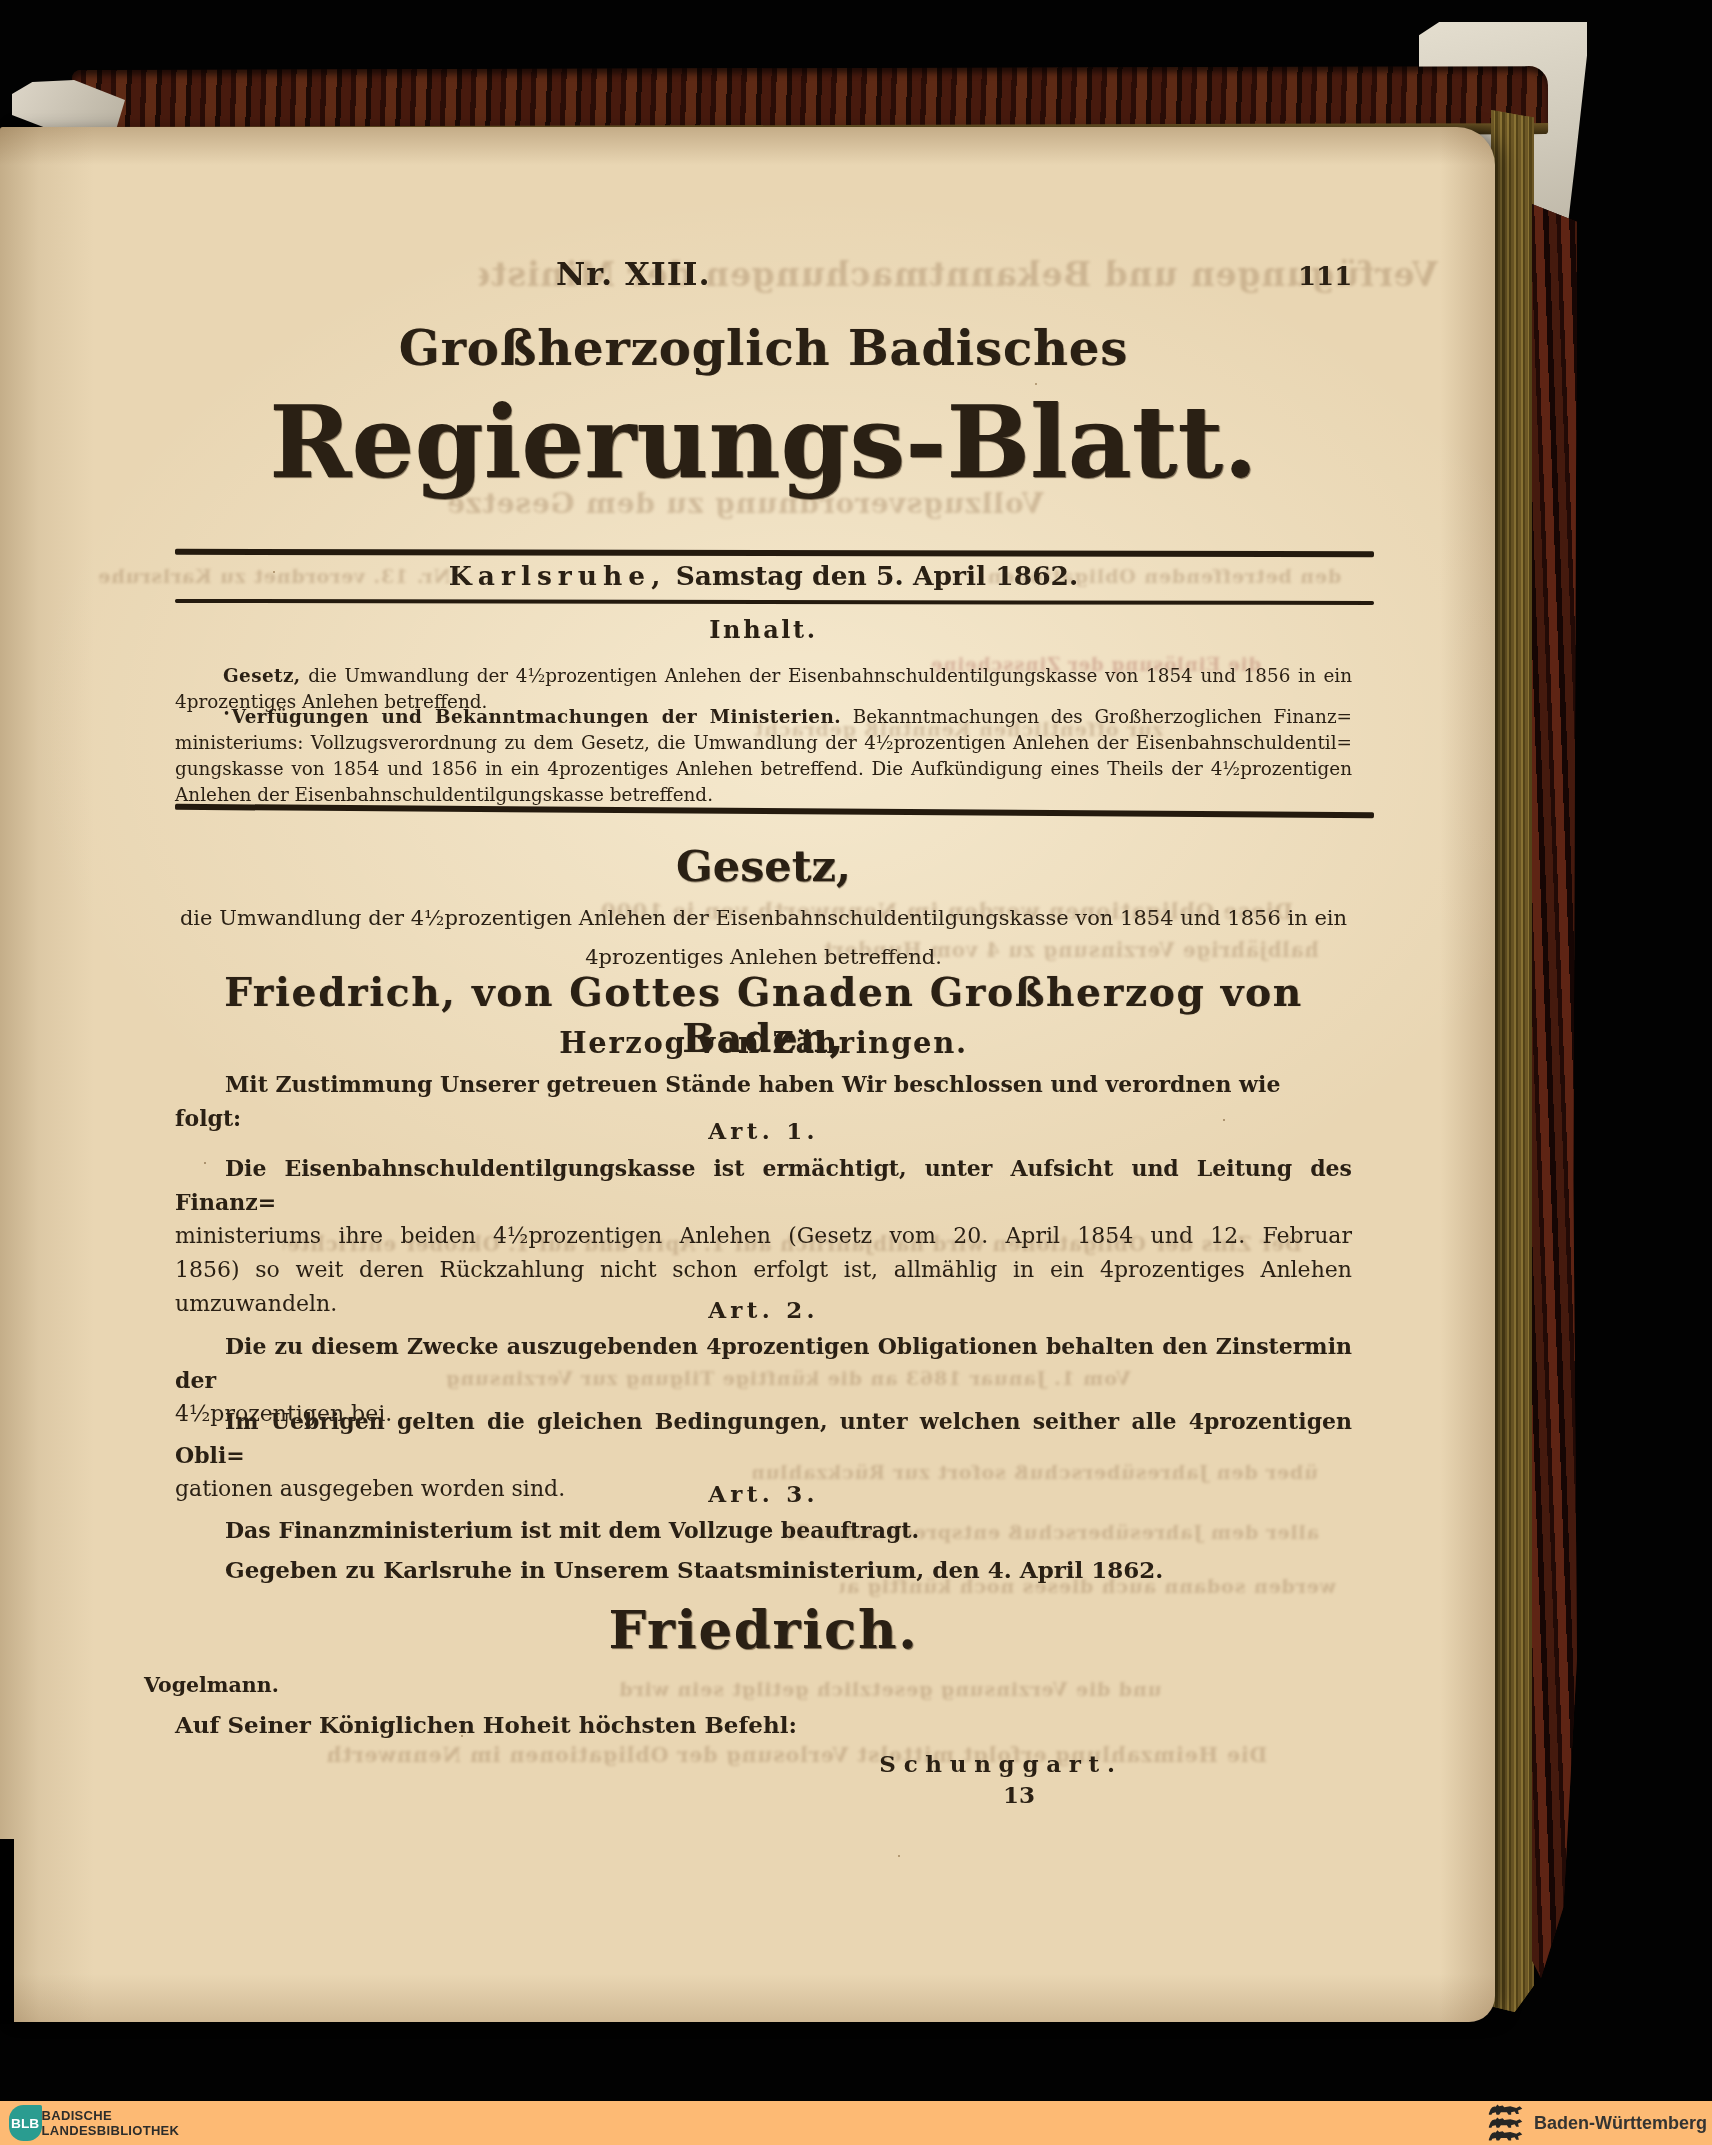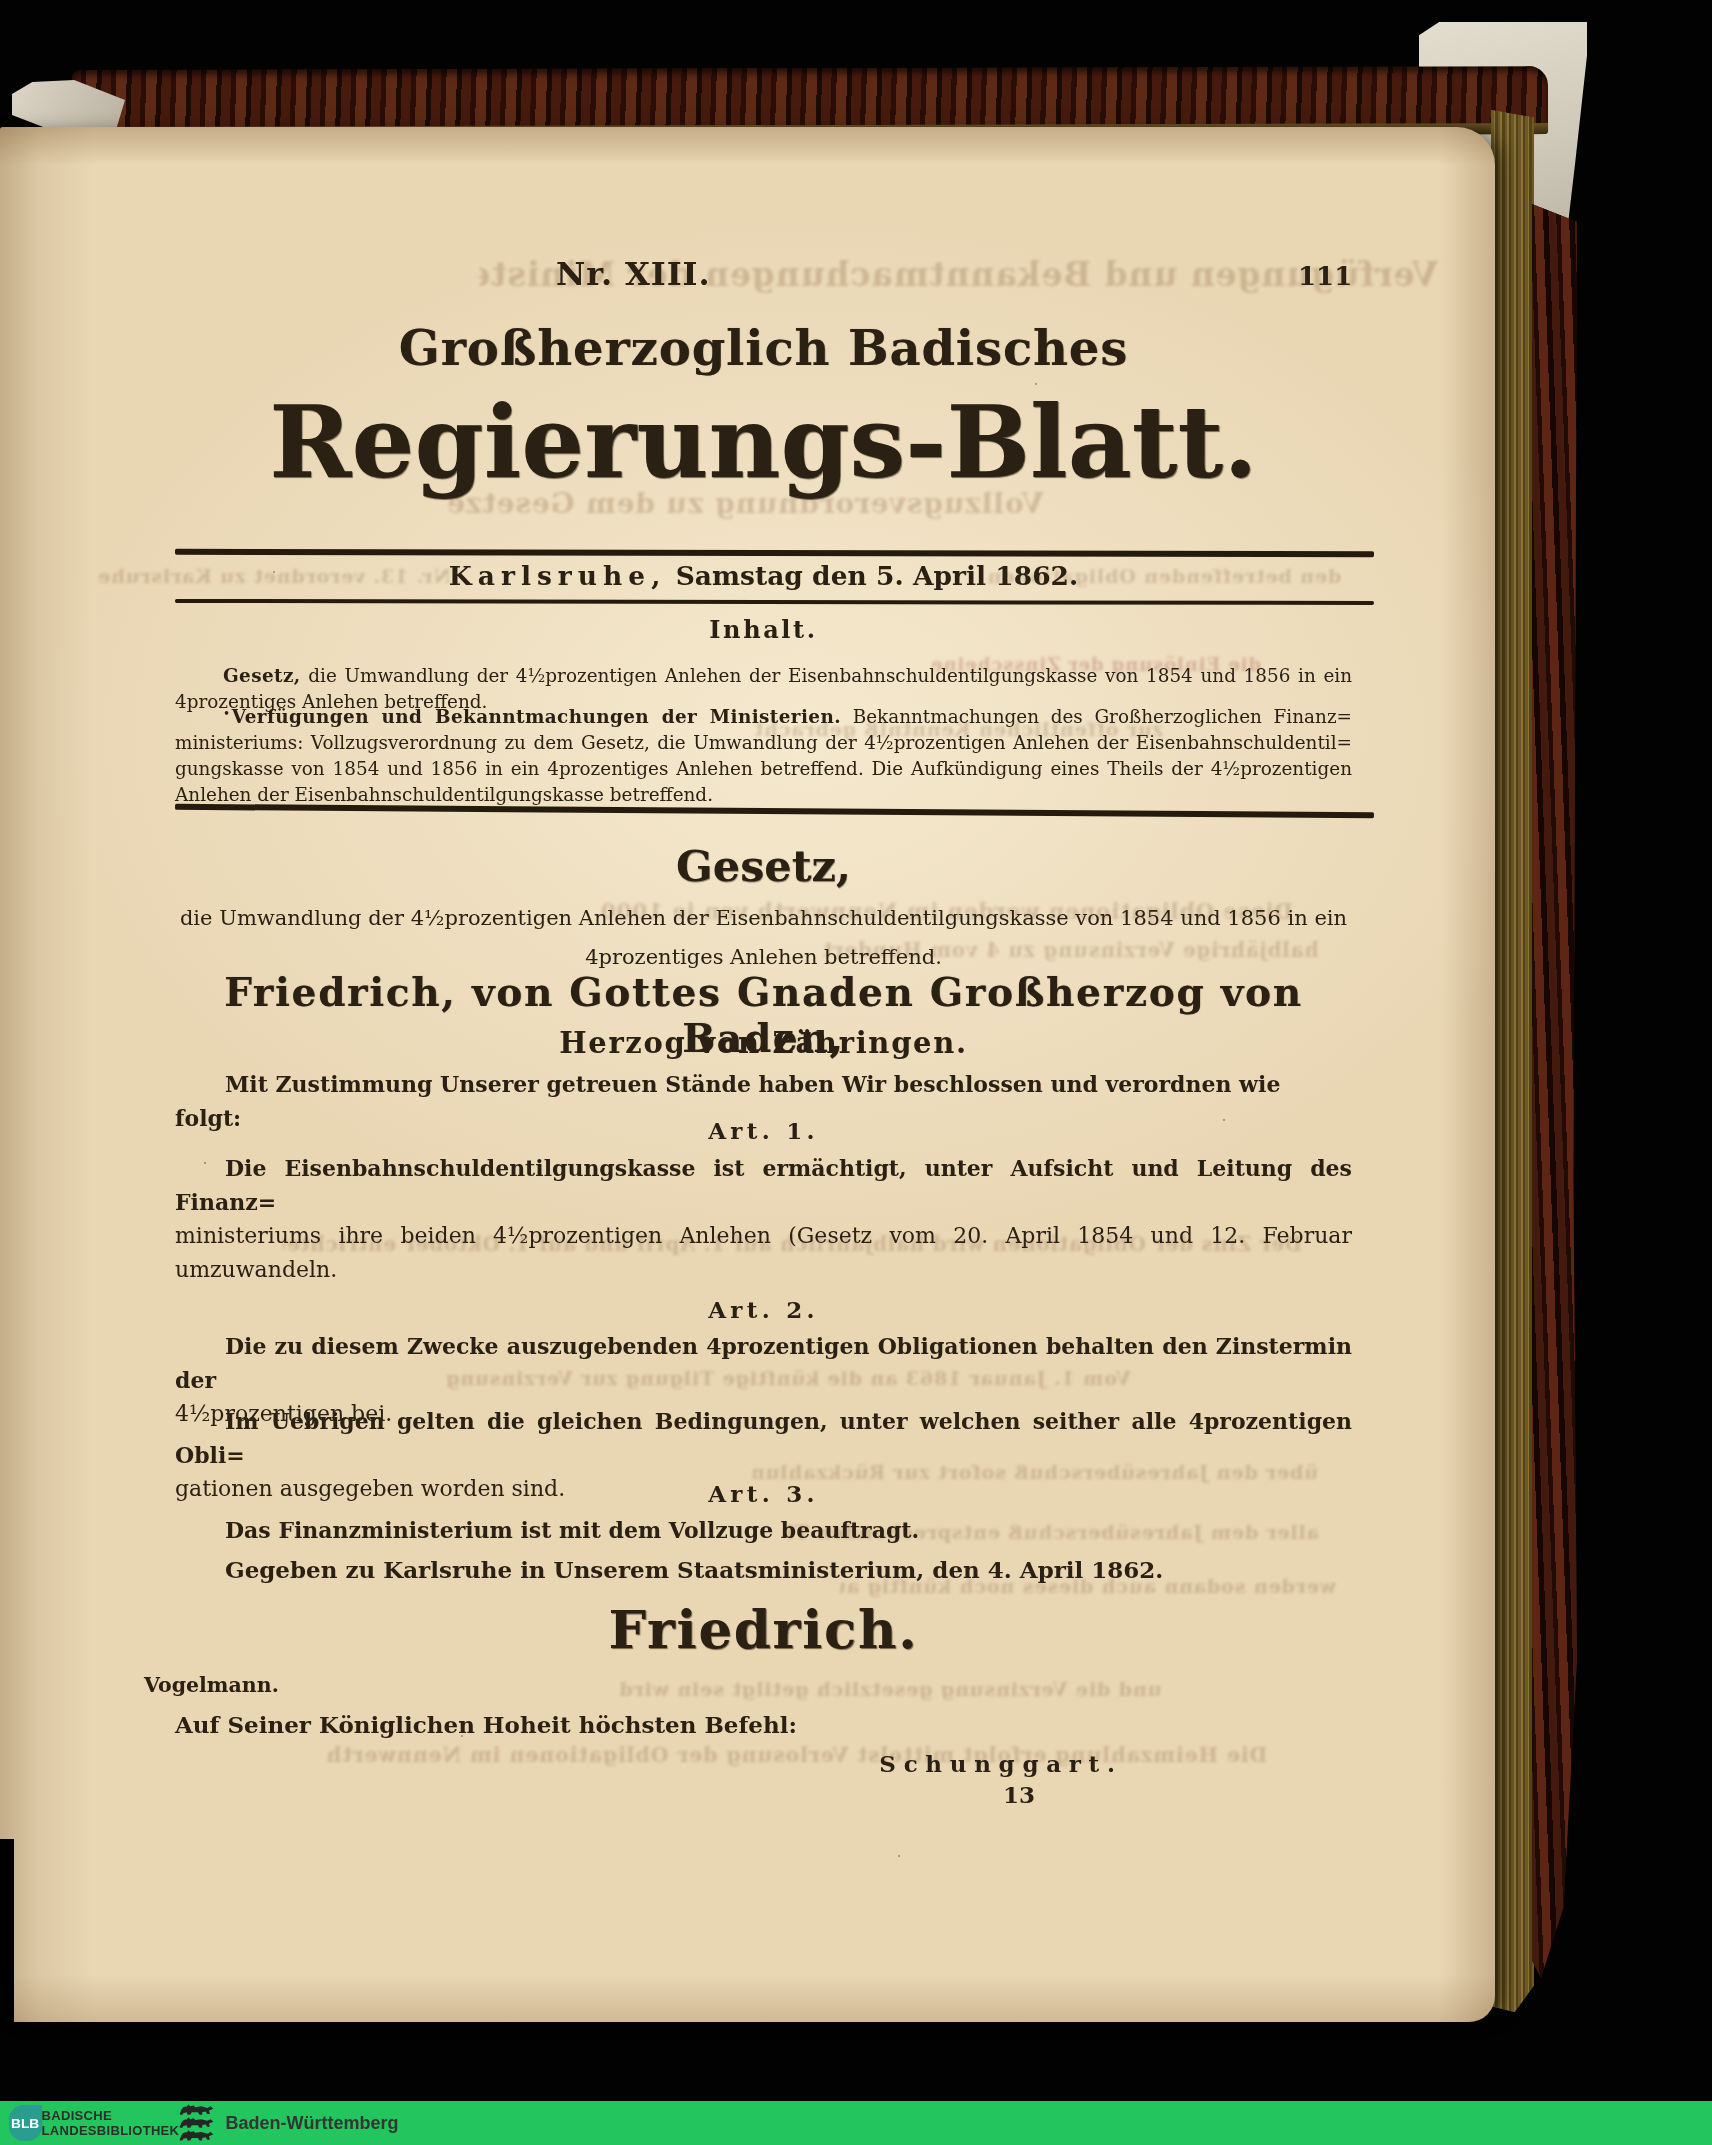--- a/index.html
+++ b/index.html
@@ -83,22 +83,22 @@
   .para div:last-child{text-align:left;text-align-last:left;}
   .para div:first-child{text-indent:50px;font-weight:bold;}
   .art-head{font-size:23px;font-weight:bold;letter-spacing:4.3px;}
   .sig{font-size:53px;font-weight:bold;letter-spacing:1.7px;text-shadow:0.9px 0.9px 1px rgba(42,26,10,.6);}
   .counter{font-size:20.5px;font-weight:bold;}
   .order{font-size:23px;font-weight:bold;}
   .ordername{font-size:23px;font-weight:bold;letter-spacing:7.7px;text-align:center;}
   .sheet{font-size:23px;font-weight:bold;text-align:center;}
 
   
-  .footer{position:absolute;left:0;bottom:0;width:1712px;height:44px;background:#22c55e;z-index:6;
-    font-family:"Liberation Sans","DejaVu Sans",sans-serif;display:flex;align-items:center;justify-content:flex-start;}
+  .footer{position:absolute;left:0;bottom:0;width:1712px;height:44px;background:#fdba74;z-index:6;
+    font-family:"Liberation Sans","DejaVu Sans",sans-serif;display:flex;align-items:center;justify-content:space-between;}
   .blb-group{display:flex;align-items:center;margin-left:8.6px;}
   .blb-logo{width:33px;height:36px;background:#2a9c90;border-radius:14.6px 1.7px 14.6px 14.6px;
     display:flex;align-items:center;justify-content:center;}
   .blb-logo span{color:#fff;font-weight:bold;font-size:13.7px;letter-spacing:0;}
   .blb-name{color:#2d2d2b;font-weight:bold;font-size:13px;line-height:15.4px;letter-spacing:0.3px;}
   .bw-group{display:flex;align-items:center;margin-right:5px;}
   .bw-lions{margin-right:10.3px;}
   .bw-label{color:#343432;font-size:18px;font-weight:600;}
 </style>
 </head>
@@ -179,20 +179,21 @@
     <div class="col ctr ink sov2" style="top:899px;">Herzog von Zähringen.</div>
 
     <div class="col ink body26 para" style="top:940px;">
         <div>Mit Zustimmung Unserer getreuen Stände haben Wir beschlossen und verordnen wie folgt:</div>
       </div>
 
     <div class="col ctr ink art-head" style="top:990px;">Art. 1.</div>
     <div class="col ink body26 para" style="top:1024px;">
         <div>Die Eisenbahnschuldentilgungskasse ist ermächtigt, unter Aufsicht und Leitung des Finanz=</div>
         <div>ministeriums ihre beiden 4½prozentigen Anlehen (Gesetz vom 20. April 1854 und 12. Februar</div>
+        <div>1856) so weit deren Rückzahlung nicht schon erfolgt ist, allmählig in ein 4prozentiges Anlehen</div>
         <div>umzuwandeln.</div>
       </div>
 
     <div class="col ctr ink art-head" style="top:1169px;">Art. 2.</div>
     <div class="col ink body26 para" style="top:1202px;">
         <div>Die zu diesem Zwecke auszugebenden 4prozentigen Obligationen behalten den Zinstermin der</div>
         <div>4½prozentigen bei.</div>
       </div>
     <div class="col ink body26 para" style="top:1277px;">
         <div>Im Uebrigen gelten die gleichen Bedingungen, unter welchen seither alle 4prozentigen Obli=</div>

